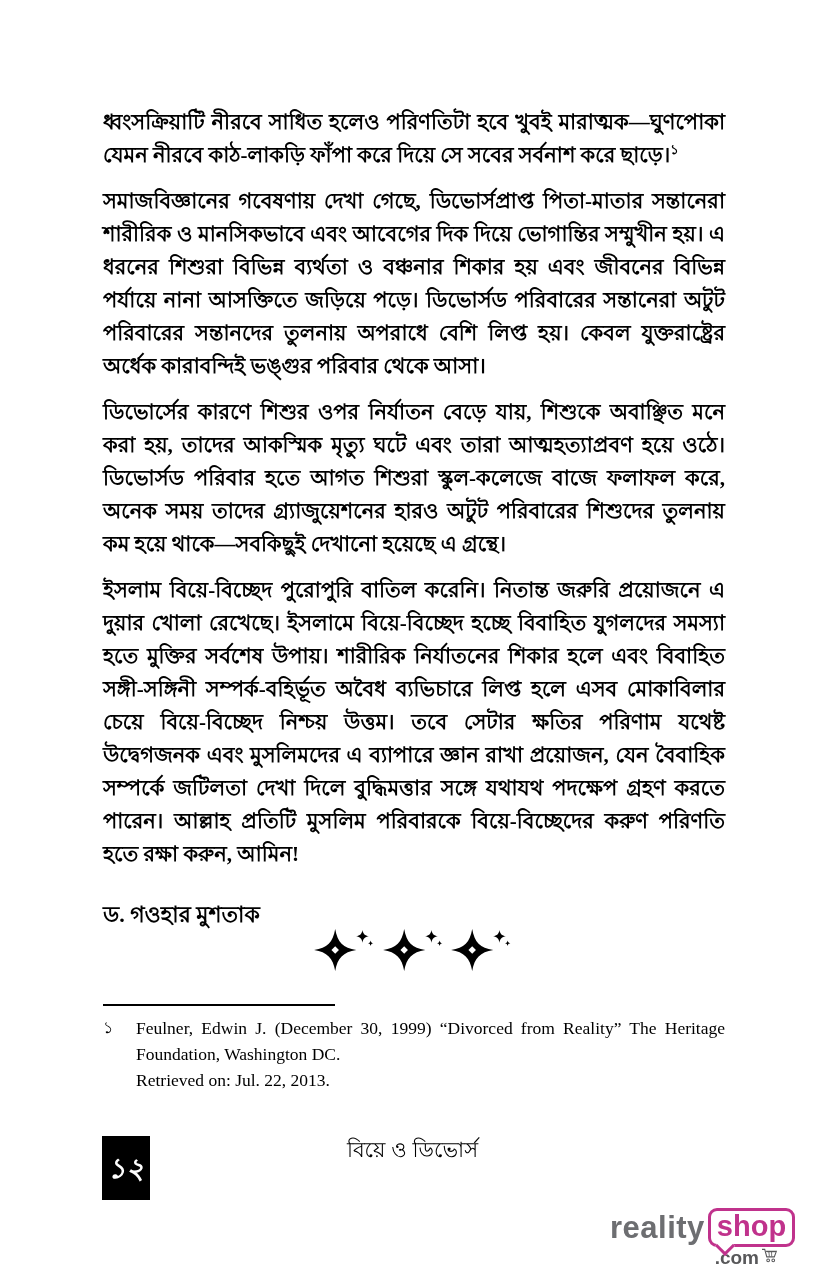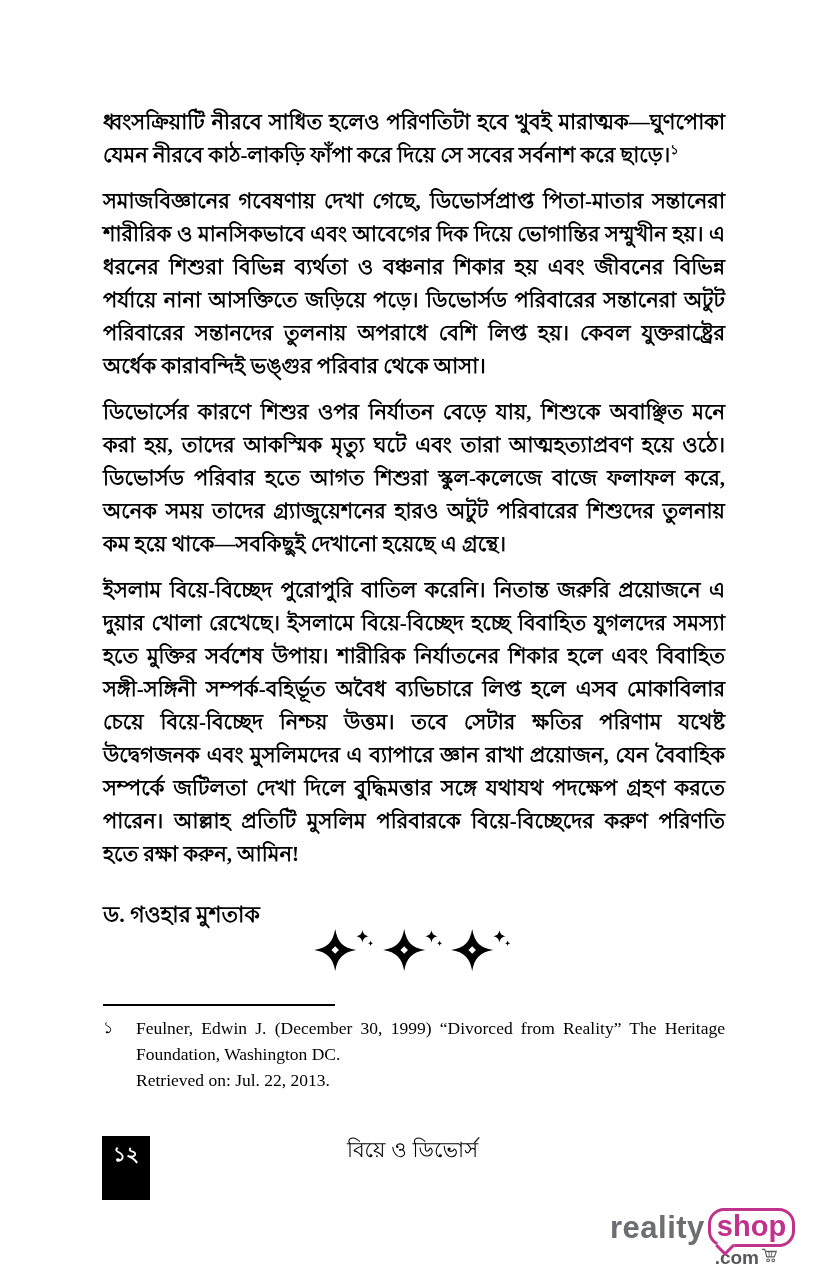--- a/index.html
+++ b/index.html
@@ -65,23 +65,24 @@
   .page-number-box{
     position:absolute;
     left:102px;top:1136px;
     width:48px;height:64px;
     background:#000;
     color:#fff;
     text-align:center;
   }
   .page-number{
     display:block;
-    font-size:20px;
-    padding-top:3px;
+    font-size:28px;
+    padding-top:11px;
     font-weight:600;
+    font-style:italic;
   }
   .book-title{
     position:absolute;
     left:0;top:1134px;
     width:100%;
     text-align:center;
     font-size:21px;
     font-weight:400;
   }
   .logo{
@@ -93,21 +94,21 @@
   .logo-ruhama{
     font-size:31px;
     font-weight:800;
     color:#6d6e71;
     letter-spacing:0.5px;
     line-height:1;
   }
   .logo-bubble{
     position:relative;
     border:3px solid #c0328c;
-    border-radius:16px;
+    border-radius:9px;
     background:#fff;
     padding:1px 6px 3px 6px;
     margin-left:3px;
   }
   .logo-shop{
     font-size:29px;
     font-weight:800;
     color:#c0328c;
     line-height:1;
   }

